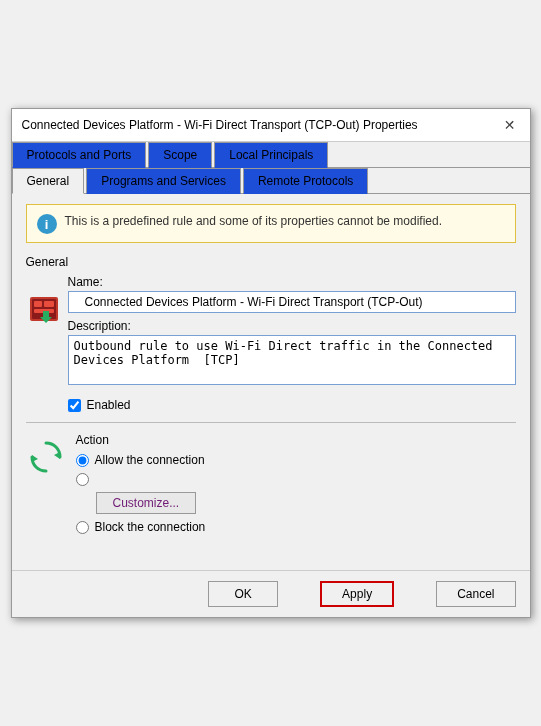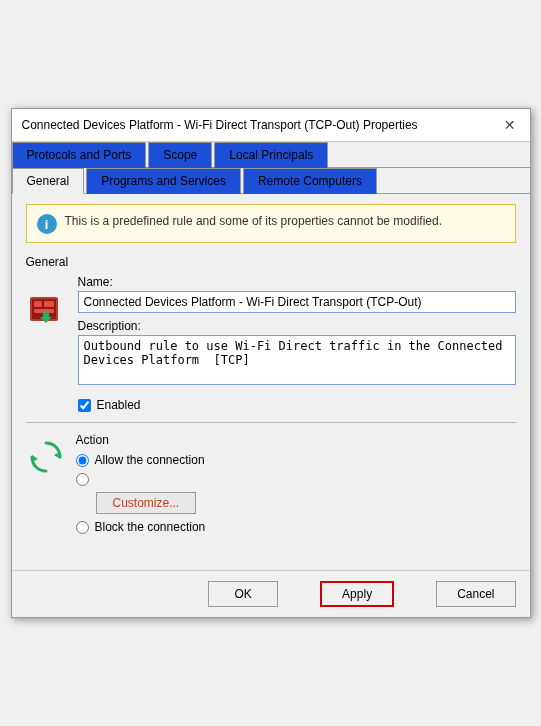--- a/index.html
+++ b/index.html
@@ -112,21 +112,21 @@
     .section-label {
       font-size: 12px;
       color: #000;
       font-weight: normal;
       margin-bottom: 6px;
     }
 
     .general-section {
       display: flex;
       align-items: flex-start;
-      gap: 12px;
+      gap: 2px;
       margin-bottom: 8px;
     }
 
     .firewall-icon {
       width: 40px;
       height: 40px;
       flex-shrink: 0;
       margin-top: 14px;
     }
 
@@ -136,21 +136,21 @@
 
     .field-label {
       font-size: 12px;
       color: #000;
       margin-bottom: 2px;
     }
 
     .text-input {
       width: 100%;
       border: 1px solid #7a9fd4;
-      padding: 3px 5px;
+      padding: 3px 16px;
       font-size: 12px;
       background: #fff;
       color: #000;
       margin-bottom: 6px;
     }
 
     .text-area {
       width: 100%;
       border: 1px solid #7a9fd4;
       padding: 3px 5px;
@@ -200,21 +200,21 @@
     }
 
     .customize-btn {
       margin-left: 20px;
       margin-bottom: 6px;
       padding: 3px 16px;
       font-size: 12px;
       background: #e8e8e8;
       border: 1px solid #999;
       cursor: pointer;
-      color: #c2410c;
+      color: #701a75;
     }
 
     .bottom-bar {
       display: flex;
       justify-content: flex-end;
       padding: 10px 14px;
       gap: 6px;
       border-top: 1px solid #ccc;
       background: #f0f0f0;
       margin-top: 20px;
@@ -249,21 +249,21 @@
 
   <div class="tabs-row1">
     <div class="tab">Protocols and Ports</div>
     <div class="tab">Scope</div>
     <div class="tab">Local Principals</div>
   </div>
 
   <div class="tabs-row2">
     <div class="tab active">General</div>
     <div class="tab">Programs and Services</div>
-    <div class="tab">Remote Computers</div>
+    <div class="tab">Remote Protocols</div>
   </div>
 
   <div class="content">
 
     <div class="info-box">
       <div class="info-icon">i</div>
       <div class="info-text">This is a predefined rule and some of its properties cannot be modified.</div>
     </div>
 
     <div class="section-label">General</div>

